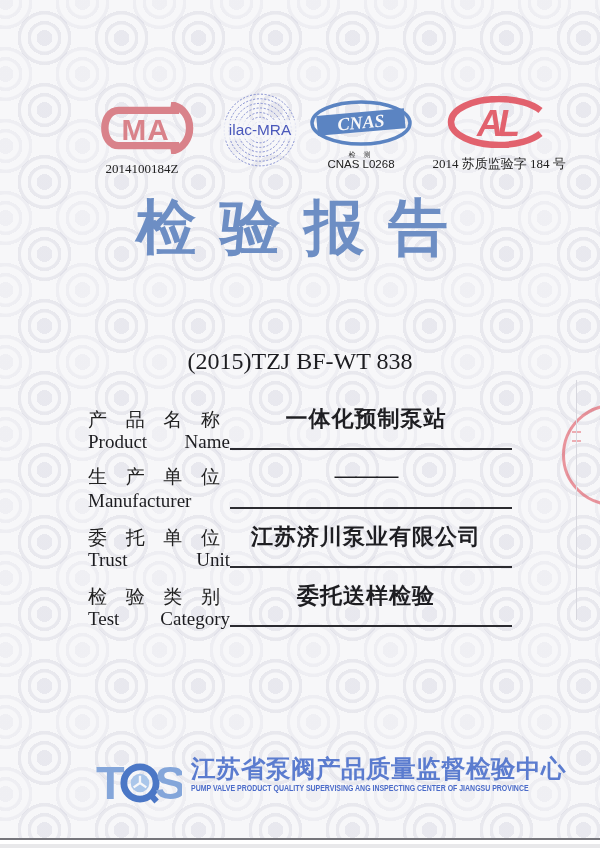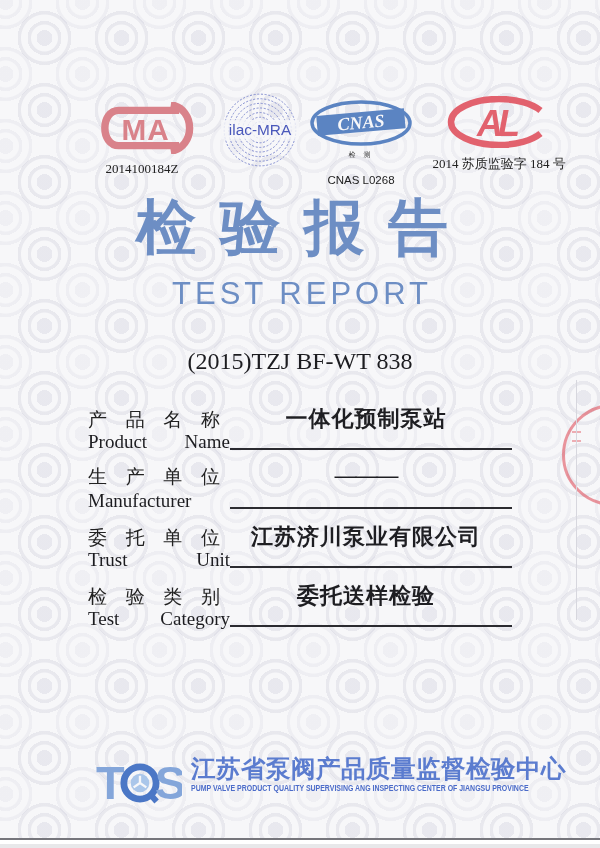--- a/index.html
+++ b/index.html
@@ -17,21 +17,21 @@
     background-position:6px 2px,44px 38px;
     font-family:"Liberation Sans","DejaVu Sans",sans-serif;
     color:#26262b;
   }
   .cert{position:absolute;text-align:center;}
   .cert-cma{left:83px;top:102px;width:118px;}
   .cert-ilac{left:210px;top:88px;width:92px;text-align:right;}
   .cert-cnas{left:302px;top:100px;width:118px;}
   .cert-al{left:420px;top:96px;width:158px;}
   .caption{font-family:"Liberation Serif","DejaVu Serif",serif;font-size:13px;color:#222;margin-top:3px;white-space:nowrap;}
-  .caption-cnas{font-family:"Liberation Sans",sans-serif;font-size:11.5px;margin-top:16px;}
+  .caption-cnas{font-family:"Liberation Sans",sans-serif;font-size:11.5px;margin-top:0;}
   .caption-small{font-size:7px;line-height:7px;color:#333;margin-top:1px;letter-spacing:3px;}
   .title-cn{
     position:absolute;top:192px;left:0;right:0;text-align:center;
     font-size:60px;font-weight:bold;color:#6d8ec4;
     letter-spacing:24px;padding-left:8px;line-height:72px;
   }
   .title-en{
     position:absolute;top:276px;left:0;right:0;text-align:center;
     font-size:31px;font-weight:500;color:#6d8ec4;letter-spacing:4px;padding-left:4px;
   }
@@ -114,21 +114,20 @@
 
   <div class="cert cert-al">
     <svg width="104" height="52" viewBox="0 0 104 52">
       <ellipse cx="52" cy="26" rx="48" ry="23" fill="none" stroke="#e2626e" stroke-width="6.5" pathLength="100" stroke-dasharray="88 12" stroke-dashoffset="94"></ellipse>
       <text x="30" y="40" font-size="36" font-weight="bold" font-style="italic" letter-spacing="-5" fill="#e2626e" font-family="Liberation Sans, DejaVu Sans, sans-serif">AL</text>
     </svg>
     <div class="caption">2014 苏质监验字 184 号</div>
   </div>
 
   <div class="title-cn">检验报告</div>
-  <div class="title-en">TEST REPORT</div>
   <div class="report-no">(2015)TZJ BF-WT 838</div>
 
   <div class="fields">
 
     <div class="field">
       <div class="cn-row">
         <span class="cn-label">产品名称</span>
         <span class="cn-value">一体化预制泵站</span>
       </div>
       <div class="en-row">

